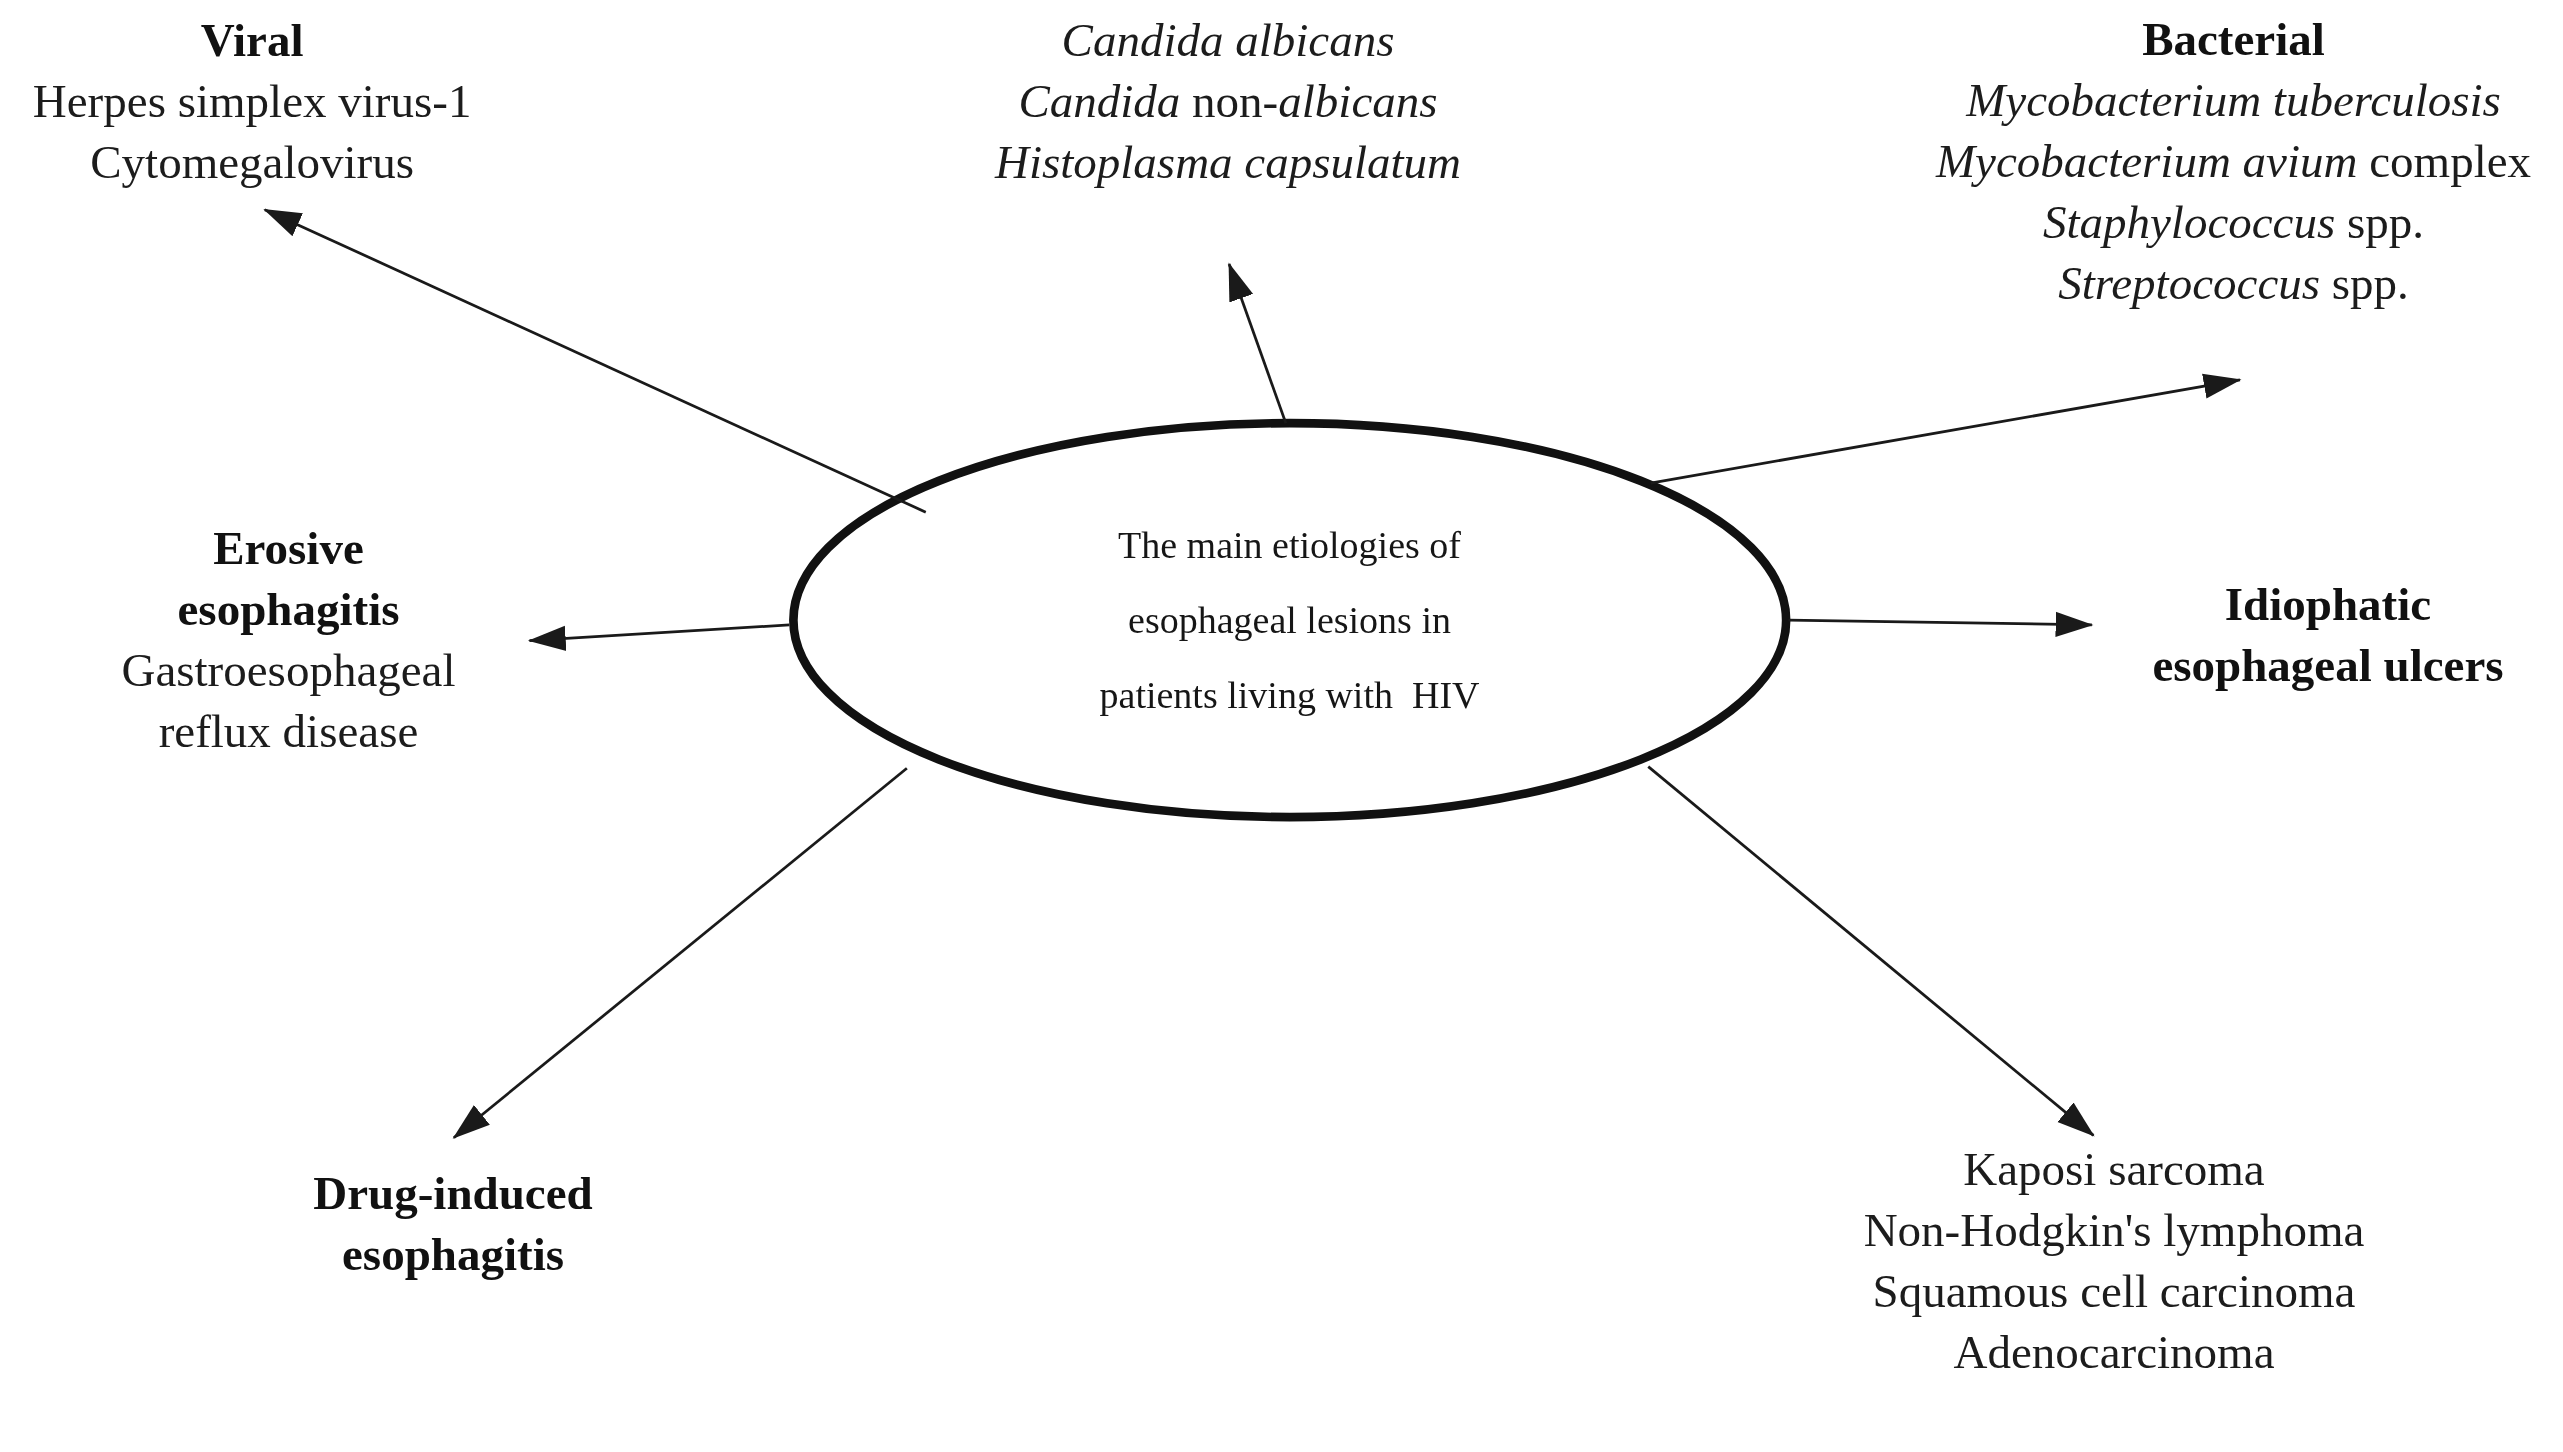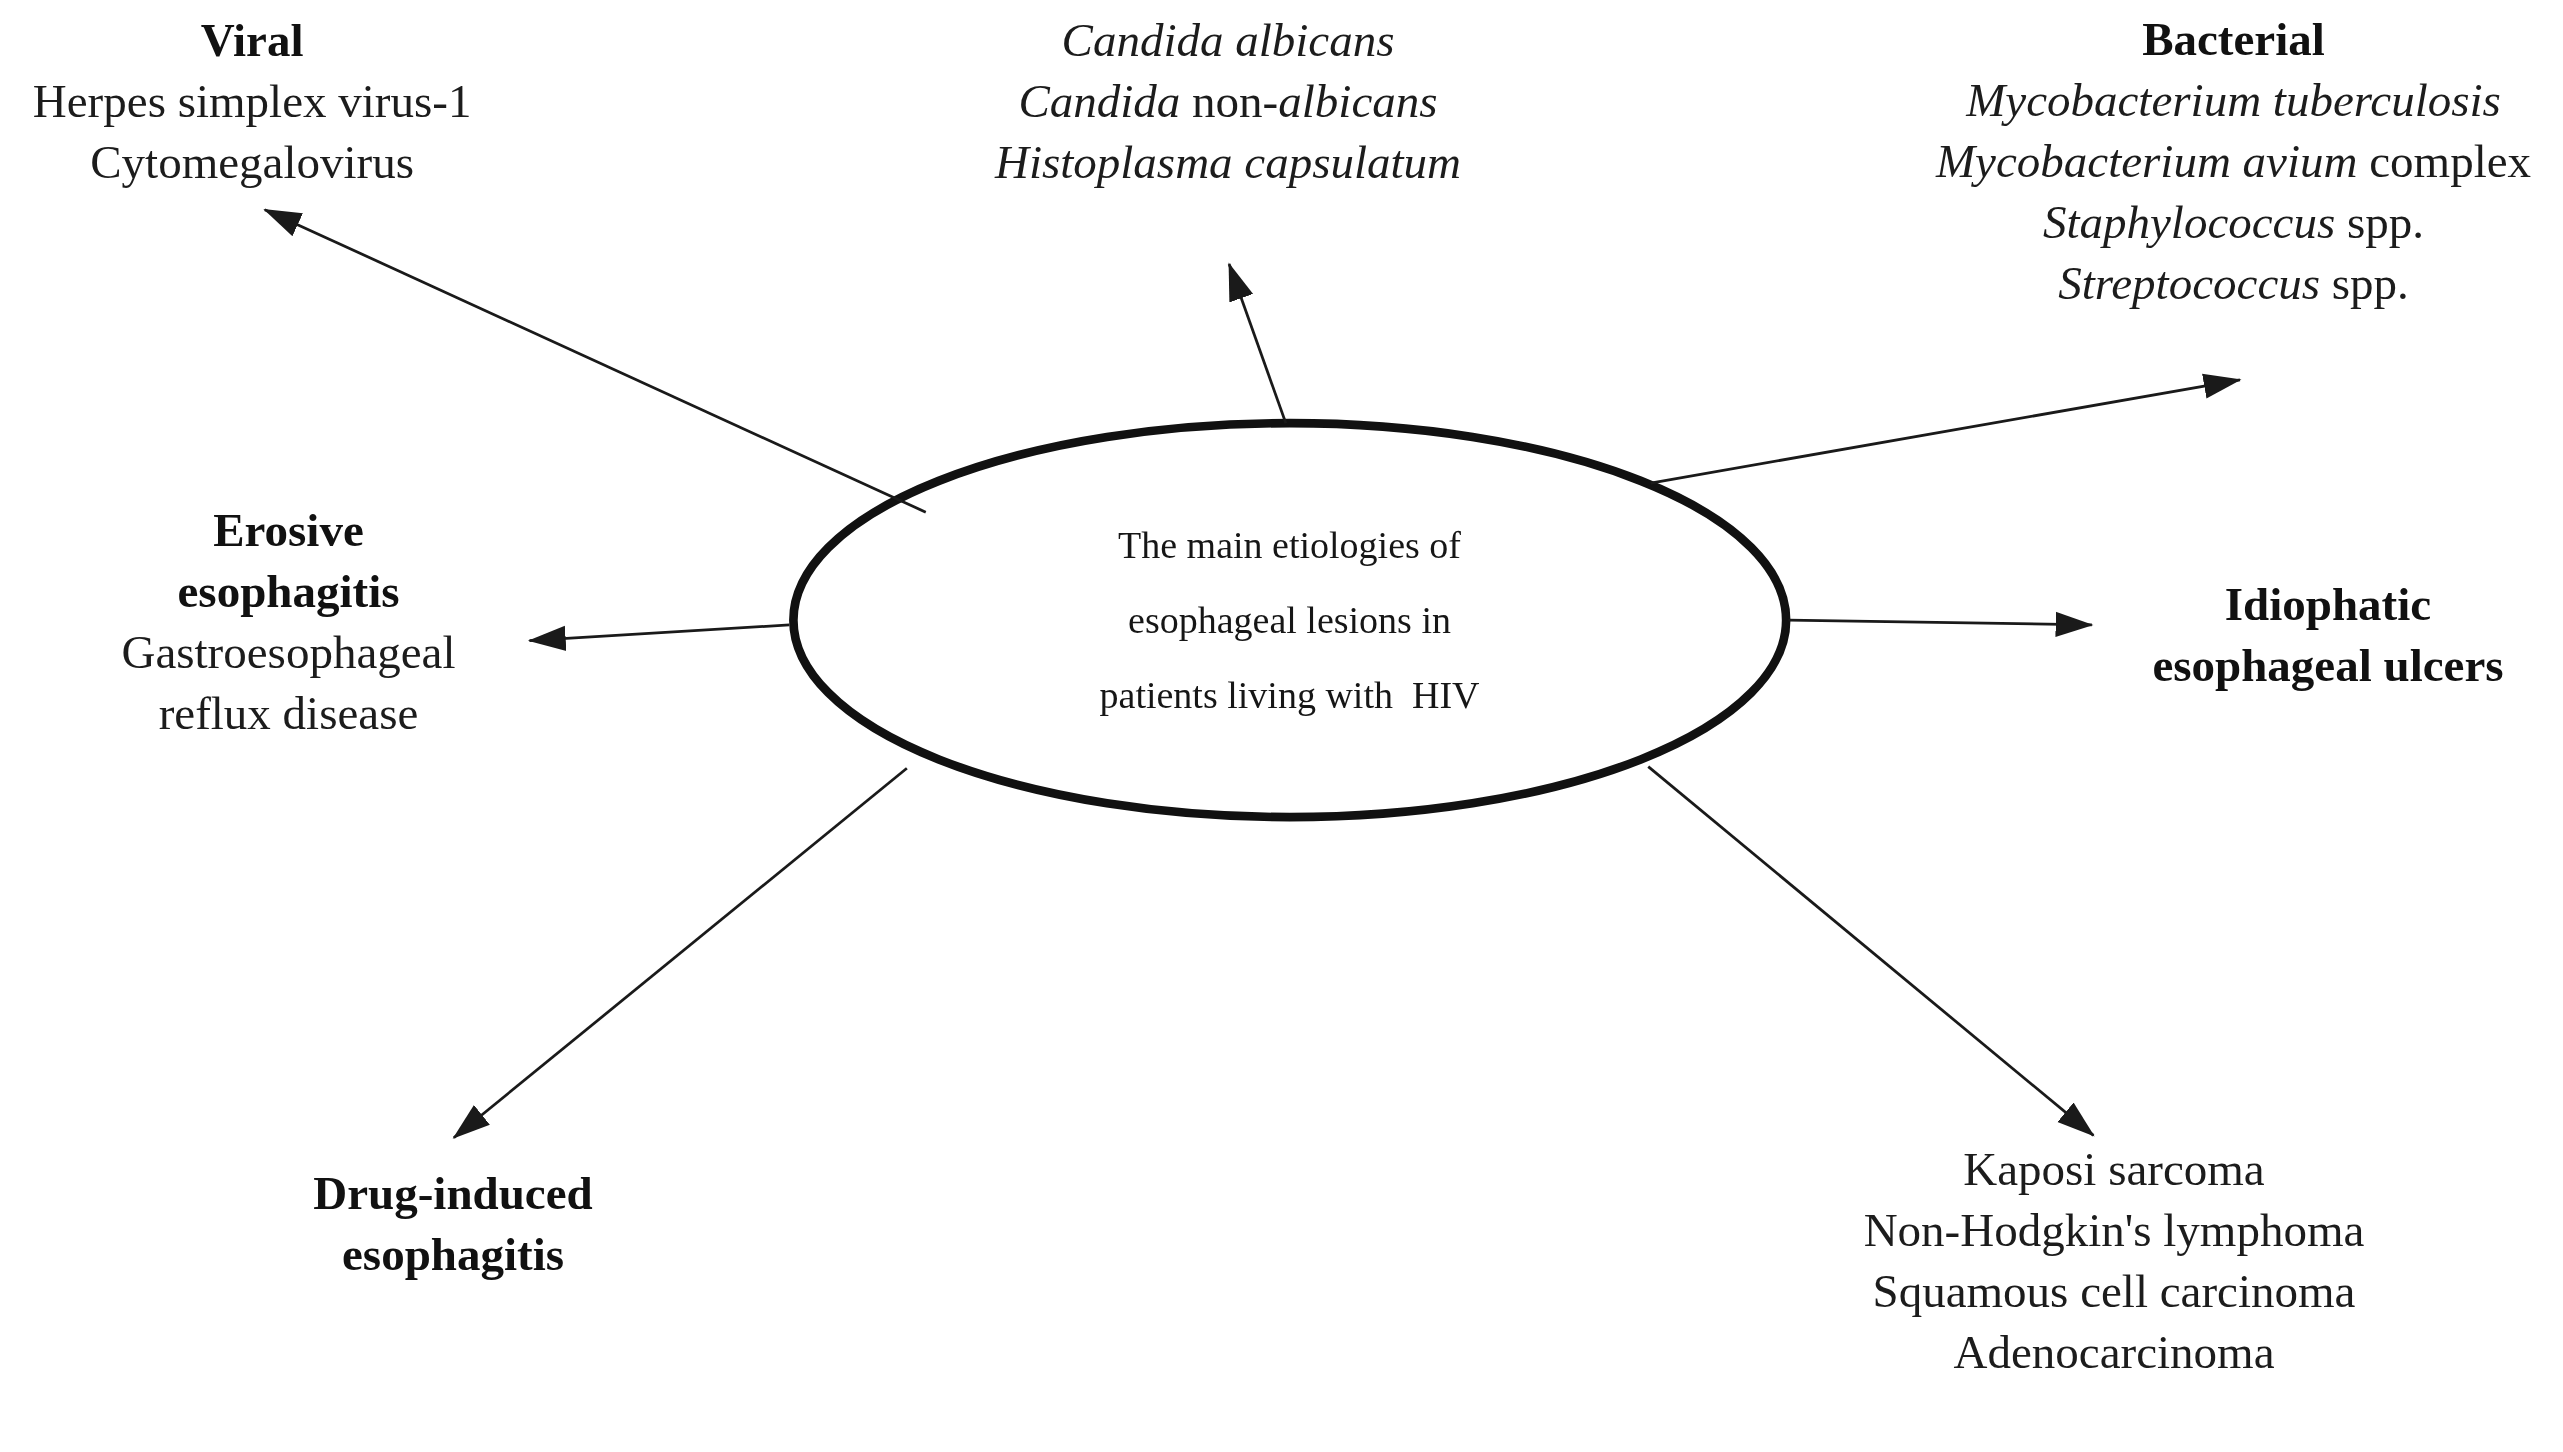--- a/index.html
+++ b/index.html
@@ -98,21 +98,21 @@
         <div>Bacterial</div>
       </div>
     <div class="node-items">
         <div><em>Mycobacterium tuberculosis</em></div>
         <div><em>Mycobacterium avium</em><span> complex</span></div>
         <div><em>Staphylococcus</em><span> spp.</span></div>
         <div><em>Streptococcus</em><span> spp.</span></div>
       </div>
   </div>
 
-  <div class="node" style="left:44px; top:500px; width:489px;">
+  <div class="node" style="left:44px; top:518px; width:489px;">
     <div class="node-title">
         <div>Erosive</div>
         <div>esophagitis</div>
       </div>
     <div class="node-items">
         <div><span>Gastroesophageal</span></div>
         <div><span>reflux disease</span></div>
       </div>
   </div>
 

